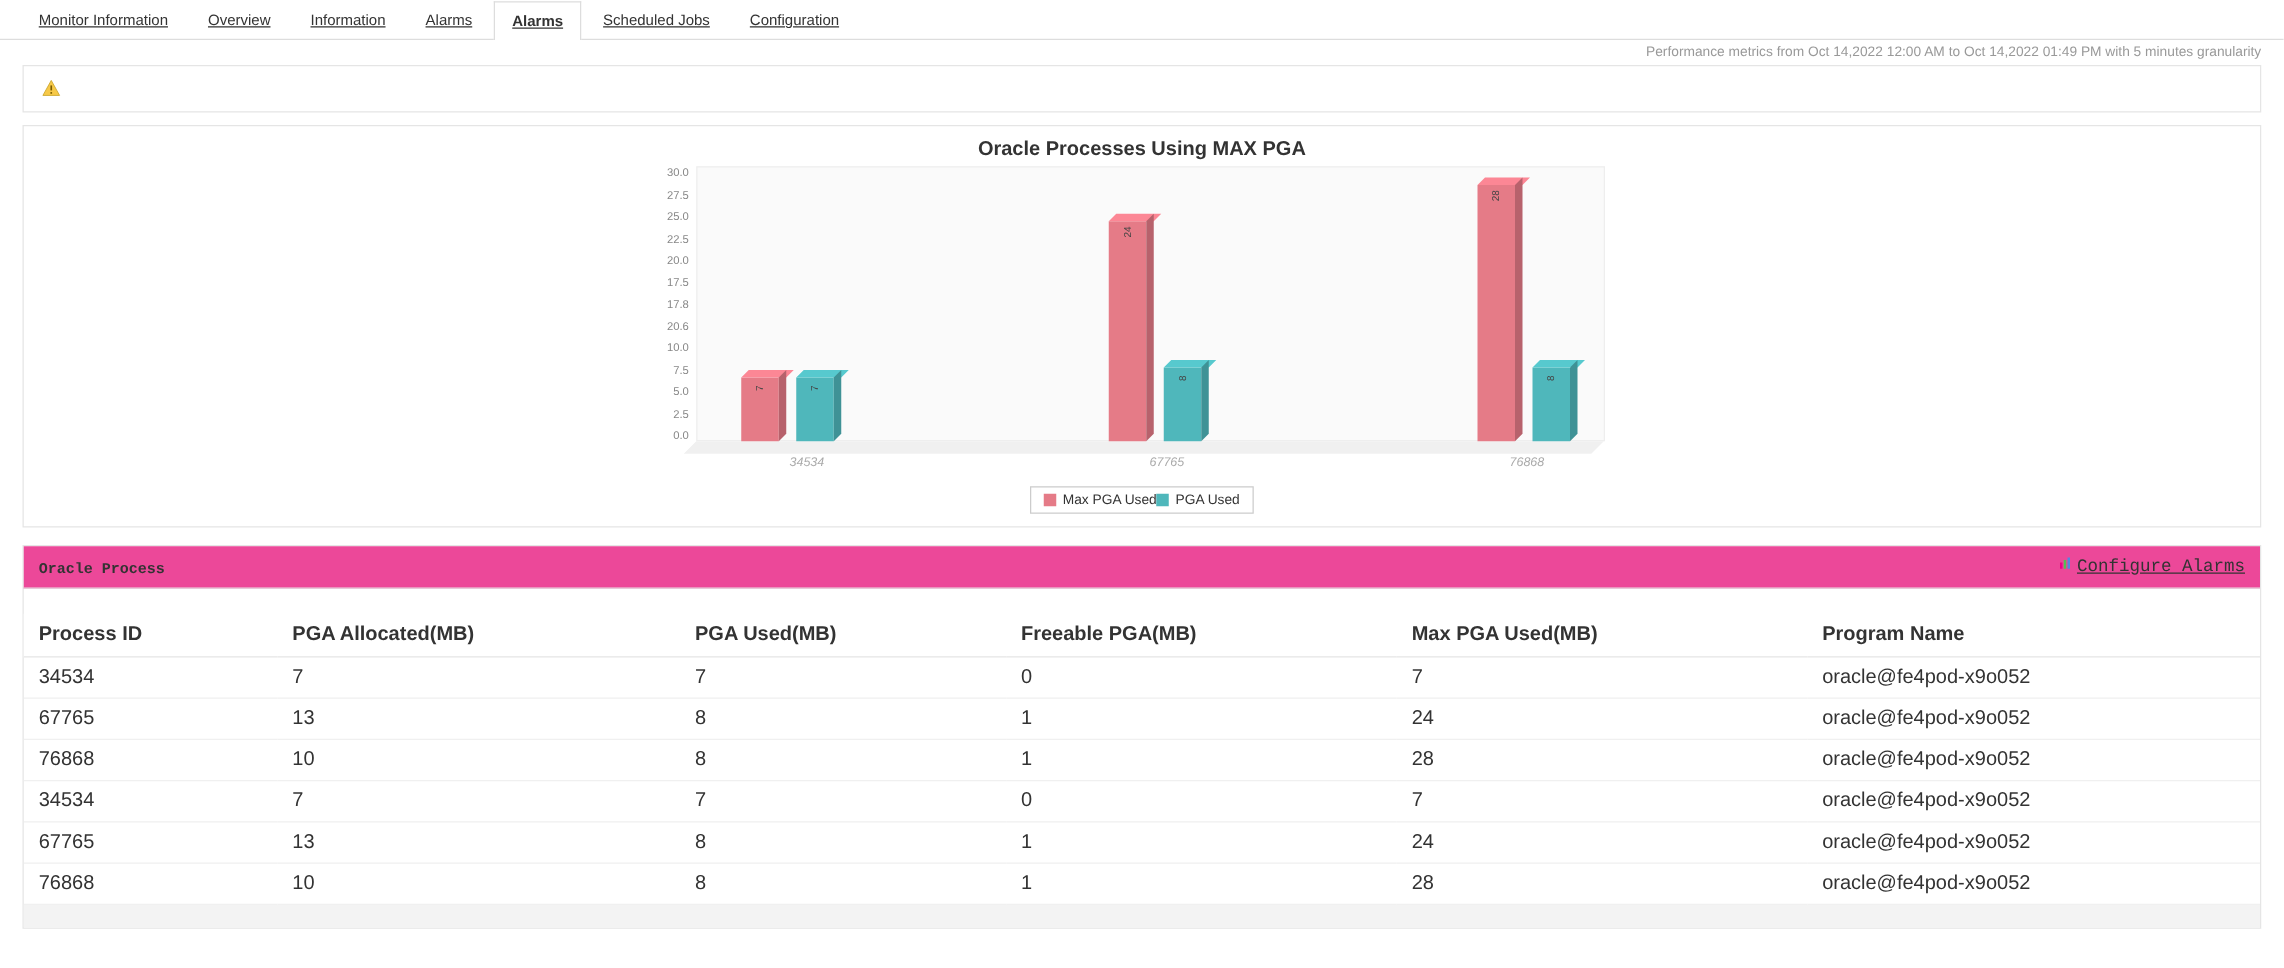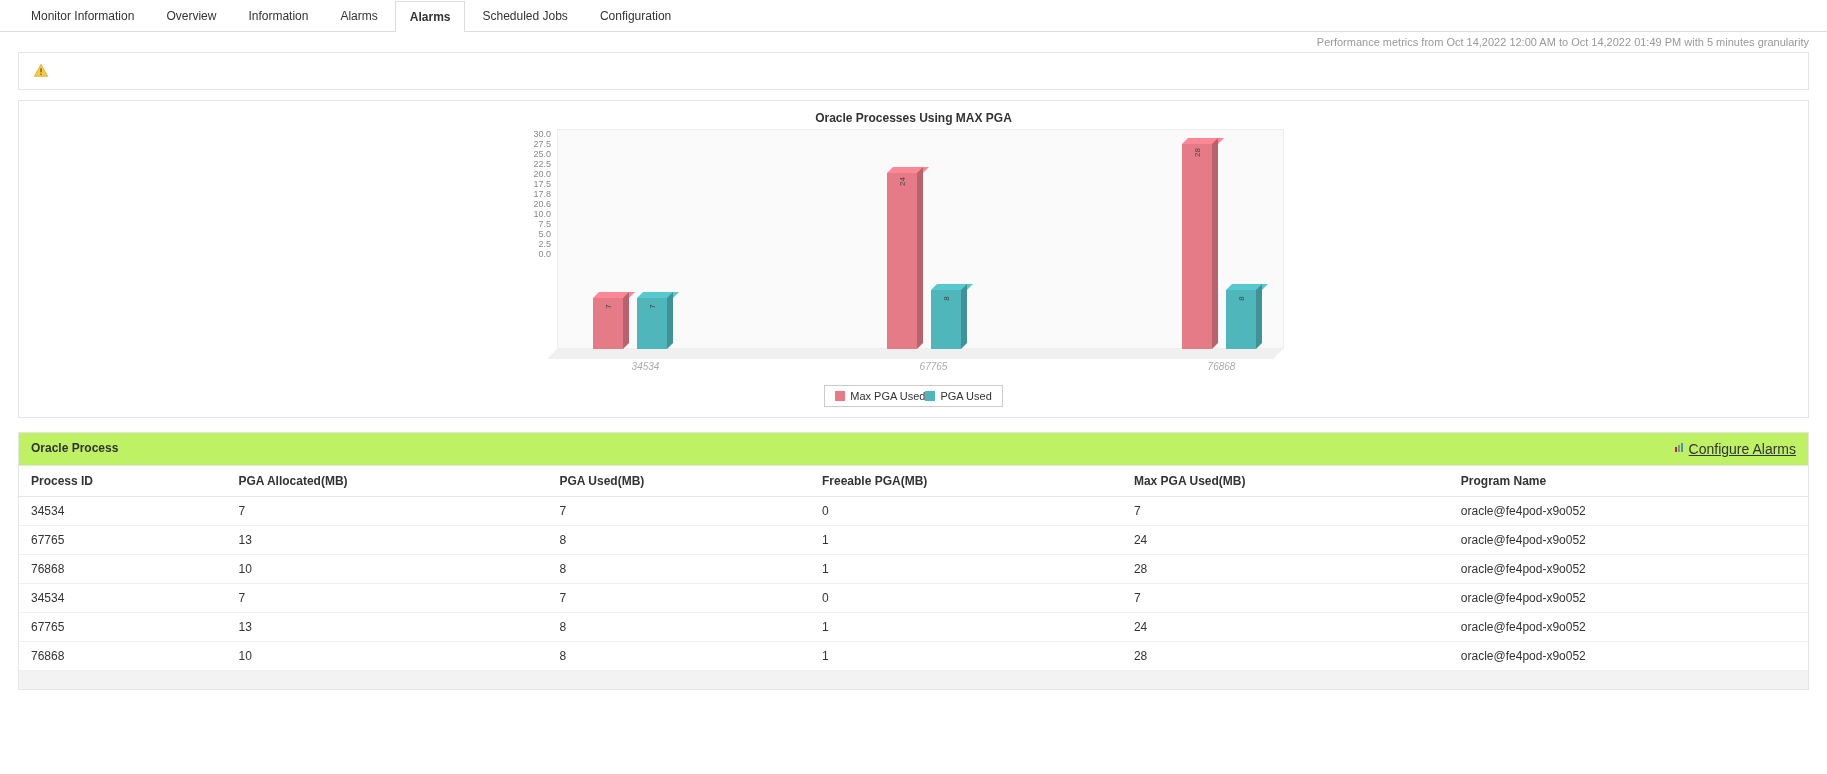--- a/index.html
+++ b/index.html
@@ -1,49 +1,49 @@
 <!DOCTYPE html>
 <html><head>
 <meta charset="utf-8">
 <style>
 * { box-sizing: border-box; margin: 0; padding: 0; }
 body { font-family: Arial, Helvetica, sans-serif; font-size: 12px; color: #333; background: #fff; }
 .tabs { display: flex; border-bottom: 1px solid #ddd; padding: 0 16px; background: #fff; }
-.tab { padding: 8px 14px; color: #333; cursor: pointer; border: 1px solid transparent; border-bottom: none; margin-right: 2px; font-size: 12px; }
+.tab { padding: 8px 14px; color: #333; cursor: pointer; border: 1px solid transparent; border-bottom: none; margin-right: 2px; font-size: 12px; text-decoration: underline; }
 .tab.active { background: #fff; border-color: #ddd; font-weight: bold; position: relative; top: 1px; }
 .metrics-info { text-align: right; color: #999; font-size: 11px; padding: 4px 18px; }
 .warning-bar { display: flex; align-items: center; gap: 10px; border: 1px solid #e5e5e5; margin: 0 18px 10px; padding: 10px 14px; background: #fff; }
 .warn-icon { width: 16px; height: 16px; flex-shrink: 0; }
 .warn-icon svg { width: 100%; height: 100%; }
 .chart-panel { border: 1px solid #e5e5e5; margin: 0 18px 14px; padding: 10px; background: #fff; }
-.chart-title { text-align: center; font-weight: bold; font-size: 12px; color: #333; margin-bottom: 4px; }
+.chart-title { text-align: center; font-weight: bold; font-size: 16px; color: #333; margin-bottom: 4px; }
 .chart-wrap { display: flex; justify-content: center; }
 .chart-box { position: relative; width: 760px; }
 .chart-plot { display:flex; }
-.y-axis { display:flex; flex-direction:column; align-items:flex-end; padding-right:6px; height:220px; font-size:9px; color:#888; }
+.y-axis { display:flex; flex-direction:column; justify-content:space-between; align-items:flex-end; padding-right:6px; height:220px; font-size:9px; color:#888; }
 .plot-area { position:relative; flex:1; height:230px; }
 .plot-back { position:absolute; left:0; right:10px; top:0; bottom:10px; background:#fafafa; border:1px solid #eee; }
 .plot-floor { position:absolute; left:0; right:10px; bottom:0; height:10px; background:#f0f0f0; transform: skewX(-45deg); transform-origin: top left; }
 .bar-group { position:absolute; bottom:10px; display:flex; gap:14px; align-items:flex-end; }
 .bar3d { width:30px; position:relative; }
 .bar3d .front { width:100%; }
 .bar3d .side { position:absolute; right:-6px; top:0px; bottom:0; width:6px; filter:brightness(0.8); transform: skewY(-45deg); transform-origin: top left; }
 .bar3d .top { position:absolute; top:-6px; left:0; right:-6px; height:6px; transform: skewX(-45deg); transform-origin: bottom left; filter:brightness(1.1); }
 .bar3d .label { position:absolute; top:4px; left:50%; transform: translateX(-50%) rotate(-90deg); transform-origin:center; font-size:8px; color:#444; white-space: nowrap; }
 .x-labels { position:relative; height:18px; margin-top:2px; }
 .x-label { position:absolute; transform:translateX(-50%); font-size:10px; color:#aaa; font-style:italic; }
 .legend { display:flex; justify-content:center; margin-top:6px; }
 .legend-box { border:1px solid #ccc; padding:4px 10px; display:flex; gap:0; align-items:center; font-size:11px; }
 .legend-item { display:flex; align-items:center; gap:5px; }
 .sw { width:10px; height:10px; display:inline-block; }
 .table-panel { margin: 0 18px 18px; border:1px solid #e5e5e5; }
-.table-header { display:flex; justify-content:space-between; align-items:flex-start; background:#bef264; padding:8px 12px; border-bottom:1px solid #e5e5e5; }
+.table-header { display:flex; justify-content:space-between; align-items:flex-end; background:#ec4899; padding:8px 12px; border-bottom:1px solid #e5e5e5;font-family:Liberation Mono, monospace; }
 .table-title { font-weight:bold; font-size:12px; }
 .configure-link { color:#333; text-decoration:underline; cursor:pointer; font-size:14px; display:flex; align-items:center; gap:4px; }
-table { width:100%; border-collapse: collapse; font-size:12px; }
+table { width:100%; border-collapse: collapse; font-size:16px;margin-top:20px; }
 thead th { text-align:left; font-weight:bold; padding:8px 12px; border-bottom:1px solid #e5e5e5; background:#fff; }
 tbody td { padding:7px 12px; border-bottom:1px solid #f0f0f0; }
 .table-footer { height:18px; background:#f3f3f3; }
 </style>
 </head>
 <body>
 
 <div class="tabs" id="tabs-container">
     <div class="tab">Monitor Information</div>
     <div class="tab">Overview</div>

